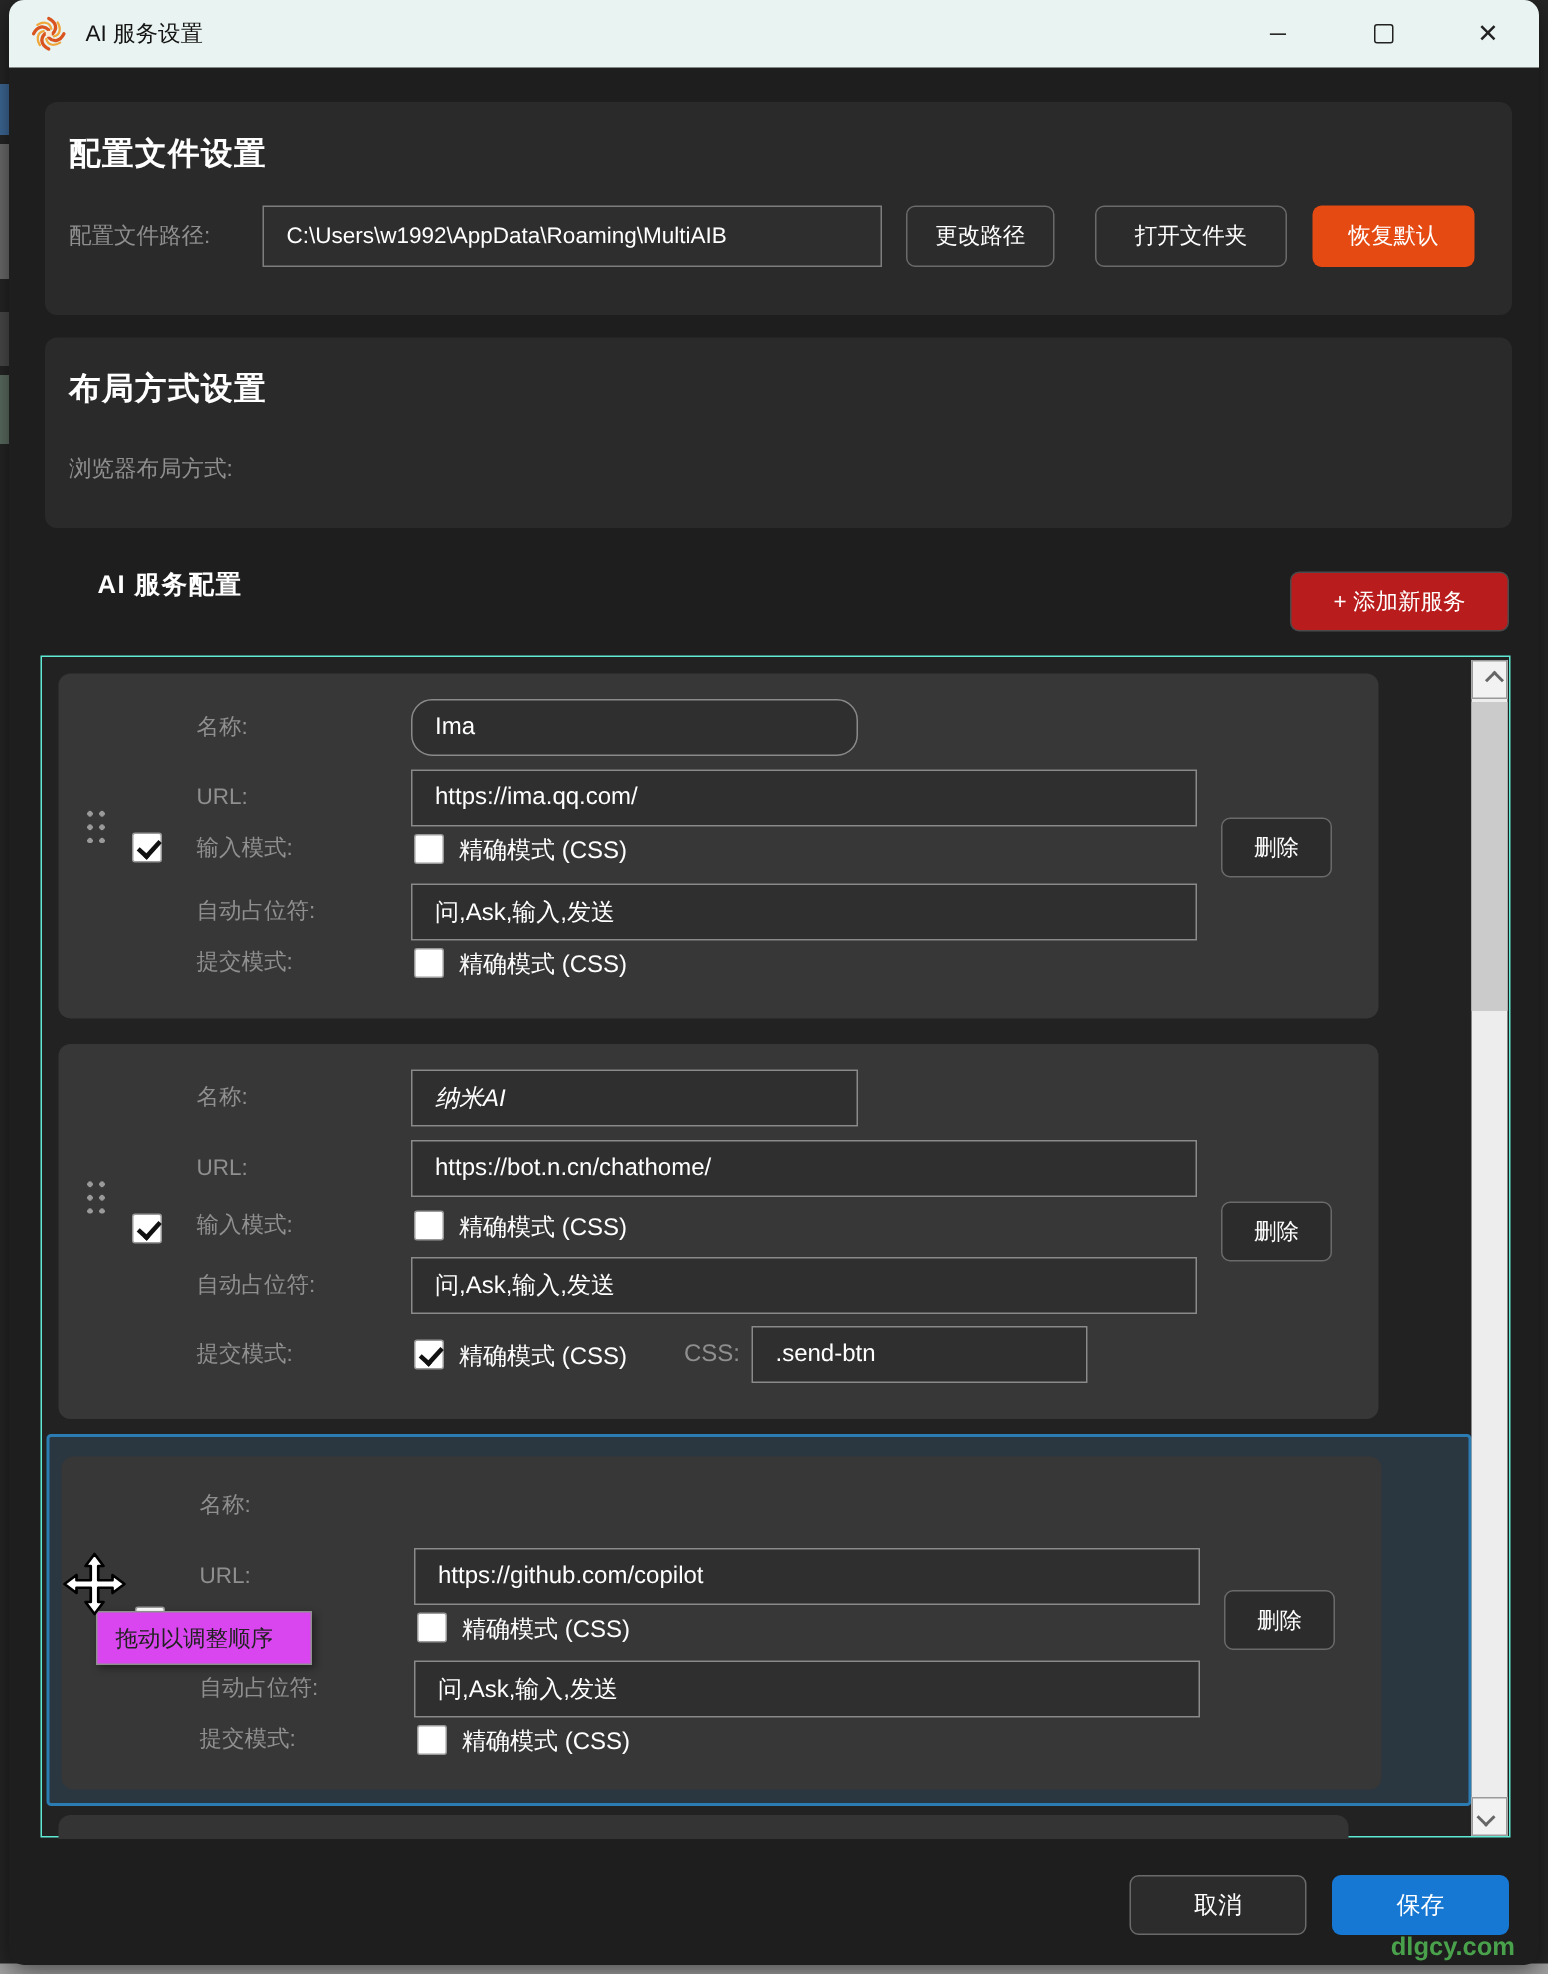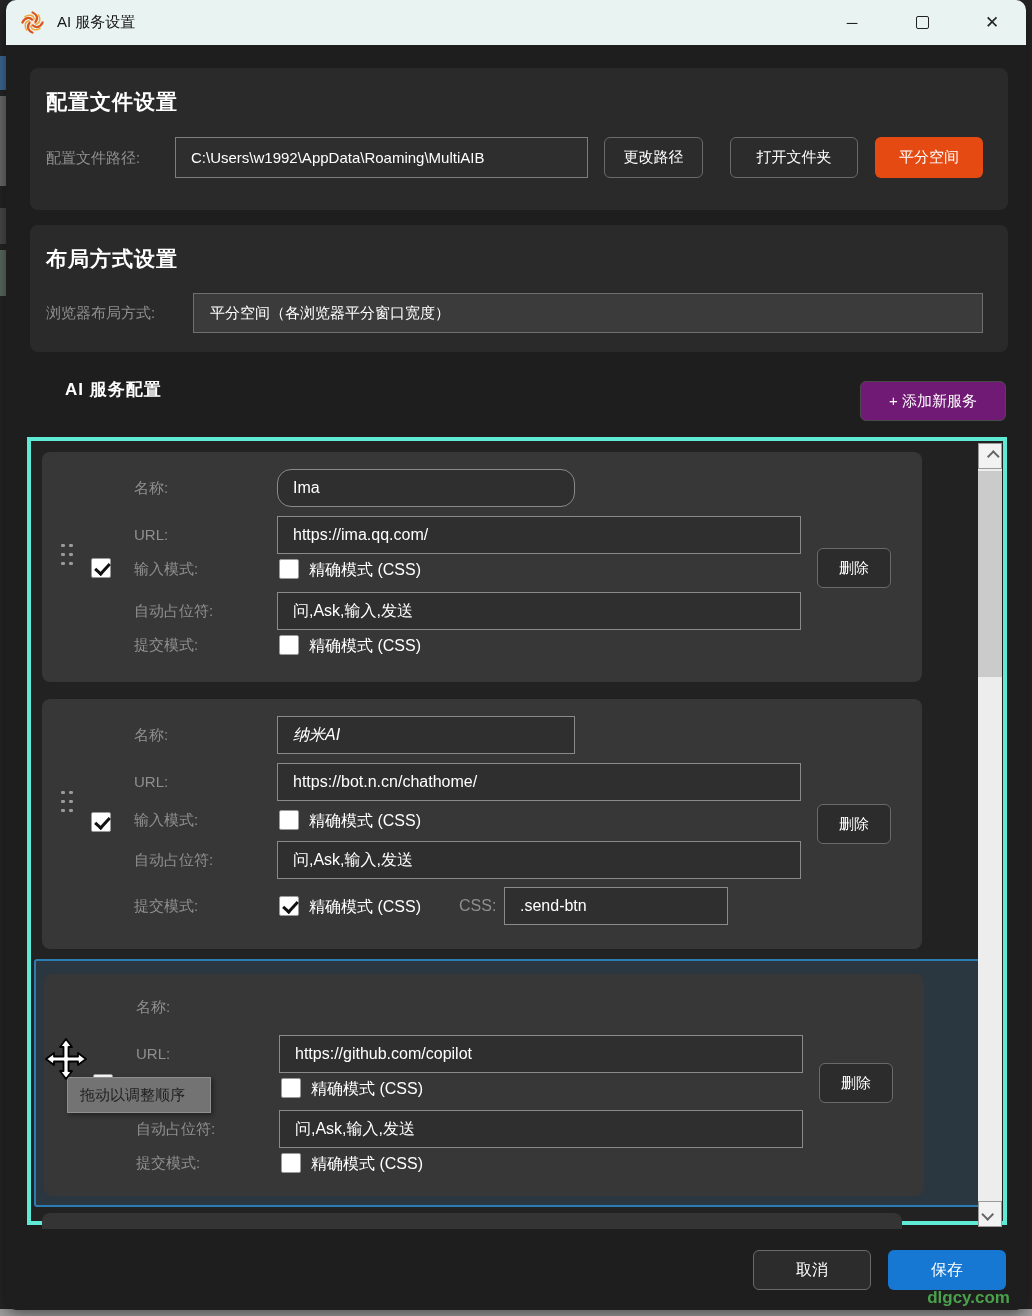--- a/index.html
+++ b/index.html
@@ -29,30 +29,30 @@
   .panel-h { position:absolute; left:16px; top:20px; font-size:21px; font-weight:bold; color:#fff; letter-spacing:1px; }
   .flabel { position:absolute; color:#8f8f8f; font-size:15px; }
   .tbox { position:absolute; background:#2e2e2e; border:1px solid #7d7d7d; color:#fff;
     font-size:15px; padding:12px 15px; font-family:"Liberation Sans","DejaVu Sans",sans-serif; }
   .btn { position:absolute; border-radius:6px; font-size:15px; color:#fff; cursor:pointer;
     display:flex; align-items:center; justify-content:center;
     font-family:"Liberation Sans","DejaVu Sans",sans-serif; }
   .btn.ghost { background:#2c2c2c; border:1px solid #6a6a6a; }
   .btn.orange { background:#e54a12; border:none; }
   .btn.blue { background:#1678d3; border:none; }
-  .btn.gray { background:#701a75; border:1px solid #4a4a4a; }
+  .btn.gray { background:#b91c1c; border:1px solid #4a4a4a; }
 
   .selectbox { position:absolute; background:#3b3b3b; border:1px solid #6f6f6f; color:#fff;
     font-size:15px; display:flex; align-items:center; padding:0 16px; }
 
   .svc-title { position:absolute; left:19px; top:378px; font-size:17px; font-weight:bold; color:#fff; letter-spacing:1px;margin-left:40px; }
 
   
   .scrollc { position:absolute; left:21px; top:437px; width:980px; height:788px;
-    background:#222; border:4px solid #5eead4; }
+    background:#222; border:1px solid #5eead4; }
   .card { position:absolute; left:11px; width:880px; background:#373737; border-radius:8px; }
   .card .flabel { font-size:15px; }
   .cinput { position:absolute; background:#2f2f2f; border:1px solid #8a8a8a; color:#fff;
     font-size:16px; padding:0 15px; height:38px;
     font-family:"Liberation Sans","DejaVu Sans",sans-serif; }
   .drag-dots { position:absolute; left:17px; top:89px; width:15px; height:24px;
     background-image:radial-gradient(circle,#9a9a9a 1.7px,transparent 2px);
     background-size:8px 9px; cursor:grab; }
   .cb { position:absolute; width:20px; height:20px; background:#fff; border:1px solid #9a9a9a;
     border-radius:2px; cursor:pointer; }
@@ -76,21 +76,21 @@
   .sbar { position:absolute; right:1px; top:2px; width:24px; height:784px; background:#ededed; }
   .sbtn { position:absolute; left:0; width:24px; height:26px; background:#f2f2f2; border:1px solid #9a9a9a;
     display:flex; align-items:center; justify-content:center; }
   .sbtn.up { top:0; } .sbtn.down { bottom:0; }
   .chev { width:9px; height:9px; border-left:2px solid #666; border-bottom:2px solid #666; }
   .chev.u { transform:rotate(135deg) translate(-2px,-2px); }
   .chev.d { transform:rotate(-45deg) translate(-2px,-2px); }
   .sthumb { position:absolute; left:0; top:28px; width:24px; height:206px; background:#cbcbcb; }
 
   
-  .tooltip { position:absolute; left:36px; top:636px; width:144px; height:36px; background:#737373;
+  .tooltip { position:absolute; left:36px; top:636px; width:144px; height:36px; background:#d946ef;
     border:1px solid #8f8f8f; color:#222; font-size:15px; display:flex; align-items:center;
     padding:0 12px; z-index:30; box-shadow:2px 2px 5px rgba(0,0,0,.4); }
   .move-cursor { position:absolute; left:13px; top:596px; z-index:40; }
 
   
   .watermark { position:absolute; top:1288px; right:16px; color:#4aa14c; font-size:17px; font-weight:bold; }
 </style>
 </head>
 <body>
 
@@ -135,29 +135,26 @@
           </div>
       </div>
     </div>
 
     <div class="panel" style="top:68px;height:142px;">
       <div class="panel-h">配置文件设置</div>
       <div class="flabel" style="left:16px;top:69px;line-height:41px;">配置文件路径:</div>
       <input class="tbox" style="left: 145px; top: 69px; width: 413px; height: 41px;" value="C:\Users\w1992\AppData\Roaming\MultiAIB">
       <div class="btn ghost" style="left:574px;top:69px;width:99px;height:41px;">更改路径</div>
       <div class="btn ghost" style="left:700px;top:69px;width:128px;height:41px;">打开文件夹</div>
-      <div class="btn orange" style="left:845px;top:69px;width:108px;height:41px;">平分空间</div>
+      <div class="btn orange" style="left:845px;top:69px;width:108px;height:41px;">恢复默认</div>
     </div>
 
     <div class="panel" style="top:225px;height:127px;">
       <div class="panel-h">布局方式设置</div>
       <div class="flabel" style="left:16px;top:68px;line-height:40px;">浏览器布局方式:</div>
-      <div class="selectbox" style="left:163px;top:68px;width:790px;height:40px;">
-        <span>平分空间（各浏览器平分窗口宽度）</span>
-      </div>
     </div>
 
     <div class="svc-title">AI 服务配置</div>
     <div class="btn gray" style="left:854px;top:381px;width:146px;height:40px;">+ 添加新服务</div>
 
     <div class="scrollc">
 
       <div class="card" style="top:11px;height:230px;">
         <span class="drag-dots"></span>
         <span class="cb checked" style="left:49px;top:106px;"></span>

